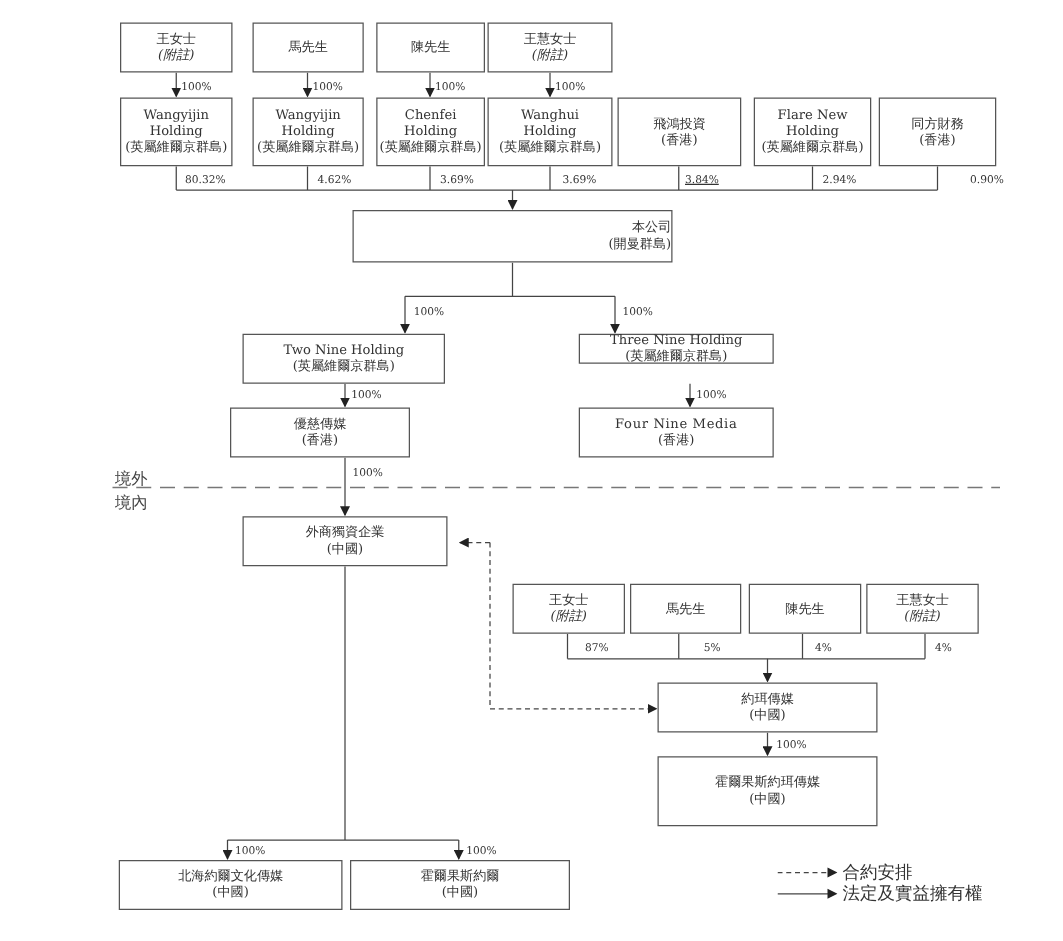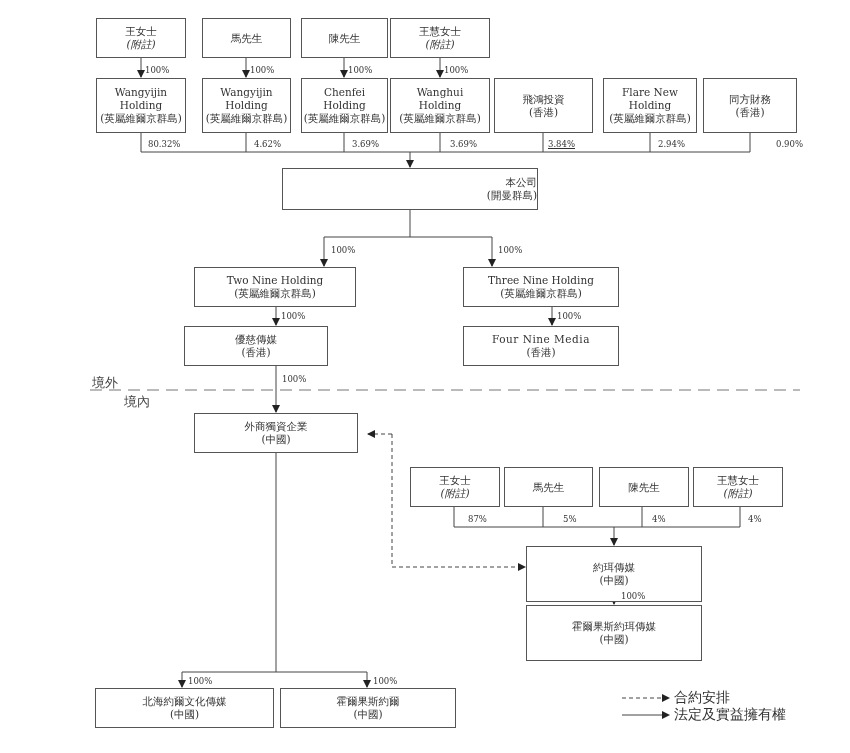--- a/index.html
+++ b/index.html
@@ -137,41 +137,41 @@
   <span>(開曼群島)</span>
 </div>
 
 <span class="lbl" style="left:331px;top:245px;">100%</span>
 <span class="lbl" style="left:498px;top:245px;">100%</span>
 
 <div class="box" style="left:194px;top:267px;width:162px;height:40px;align-items:center;">
   <span>Two Nine Holding</span>
   <span>(英屬維爾京群島)</span>
 </div>
-<div class="box" style="left:463px;top:267px;width:156px;height:40px;">
+<div class="box" style="left:463px;top:267px;width:156px;height:24px;">
   <span>Three Nine Holding</span>
   <span>(英屬維爾京群島)</span>
 </div>
 
 <span class="lbl" style="left:281px;top:311px;">100%</span>
 <span class="lbl" style="left:557px;top:311px;">100%</span>
 
 <div class="box" style="left:184px;top:326px;width:144px;height:40px;">
   <span>優慈傳媒</span>
   <span>(香港)</span>
 </div>
 <div class="box" style="left:463px;top:326px;width:156px;height:40px;">
   <span style="letter-spacing:0.5px;">Four Nine Media</span>
   <span>(香港)</span>
 </div>
 
 <span class="lbl" style="left:282px;top:374px;">100%</span>
 
 <span class="side" style="left:92px;top:374px;">境外</span>
-<span class="side" style="left:92px;top:393px;margin-left:32px;">境內</span>
+<span class="side" style="left:92px;top:393px;">境內</span>
 
 <div class="box" style="left:194px;top:413px;width:164px;height:40px;">
   <span>外商獨資企業</span>
   <span>(中國)</span>
 </div>
 
 <div class="box" style="left:410px;top:467px;width:90px;height:40px;">
   <span>王女士</span>
   <span class="note">(附註)</span>
 </div>
@@ -183,21 +183,21 @@
 </div>
 <div class="box" style="left:693px;top:467px;width:90px;height:40px;">
   <span>王慧女士</span>
   <span class="note">(附註)</span>
 </div>
 <span class="lbl" style="left:468px;top:514px;">87%</span>
 <span class="lbl" style="left:563px;top:514px;">5%</span>
 <span class="lbl" style="left:652px;top:514px;">4%</span>
 <span class="lbl" style="left:748px;top:514px;">4%</span>
 
-<div class="box" style="left:526px;top:546px;width:176px;height:56px;">
+<div class="box" style="left:526px;top:546px;width:176px;height:40px;">
   <span>約珥傳媒</span>
   <span>(中國)</span>
 </div>
 <span class="lbl" style="left:621px;top:591px;">100%</span>
 <div class="box" style="left:526px;top:605px;width:176px;height:56px;">
   <span>霍爾果斯約珥傳媒</span>
   <span>(中國)</span>
 </div>
 
 <span class="lbl" style="left:188px;top:676px;">100%</span>

